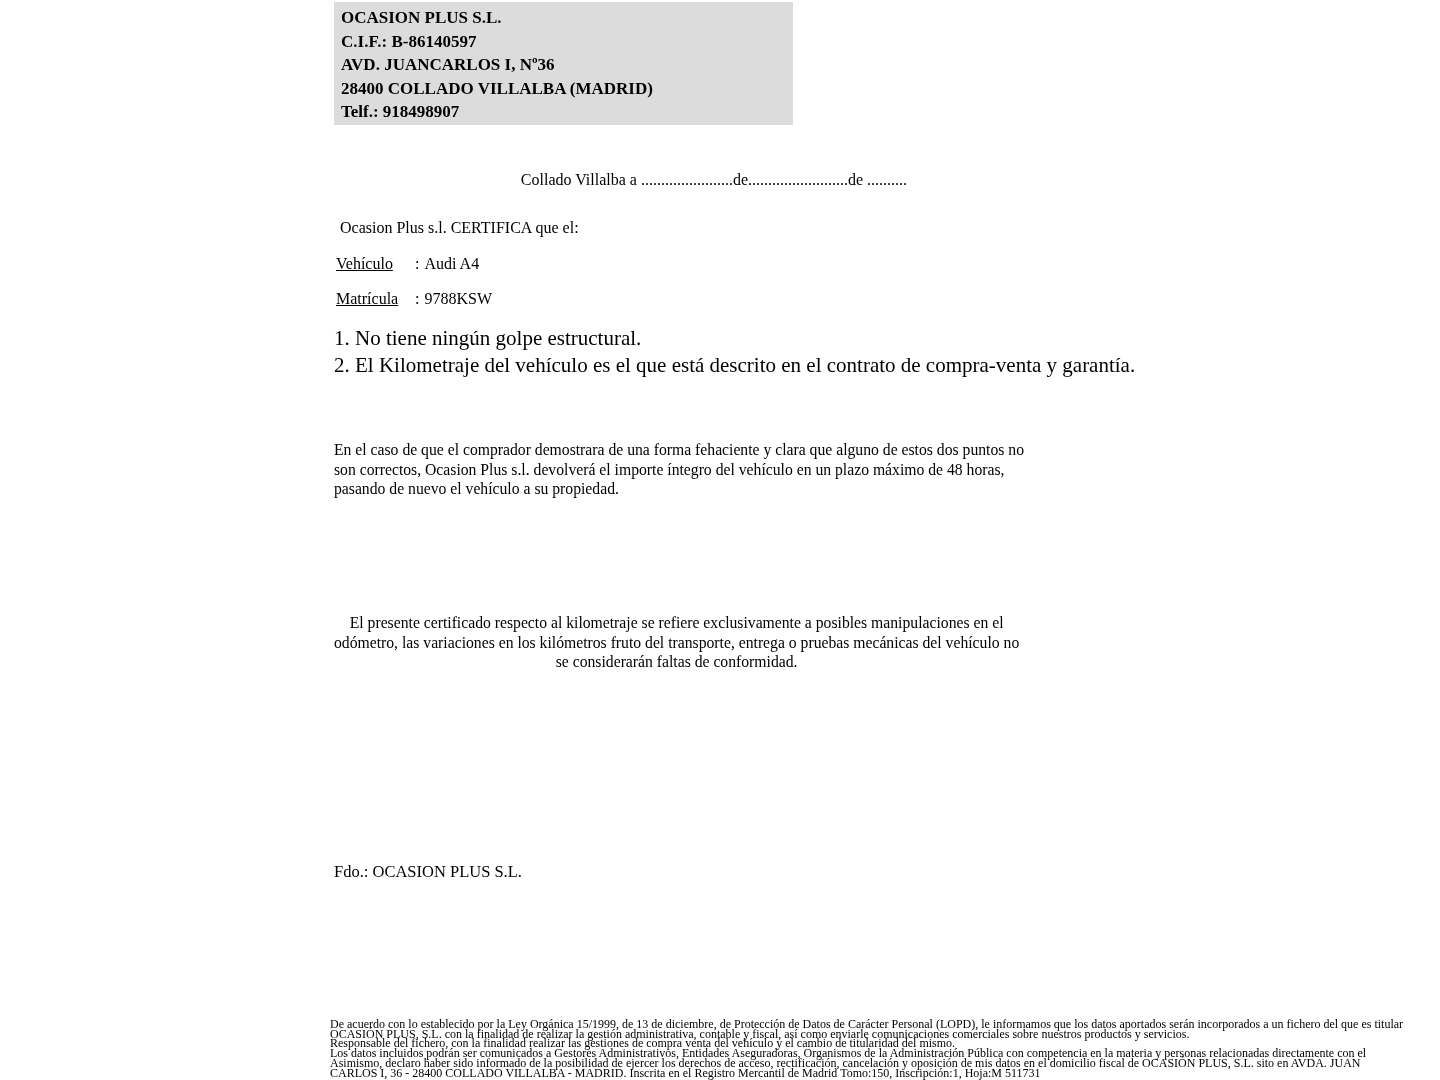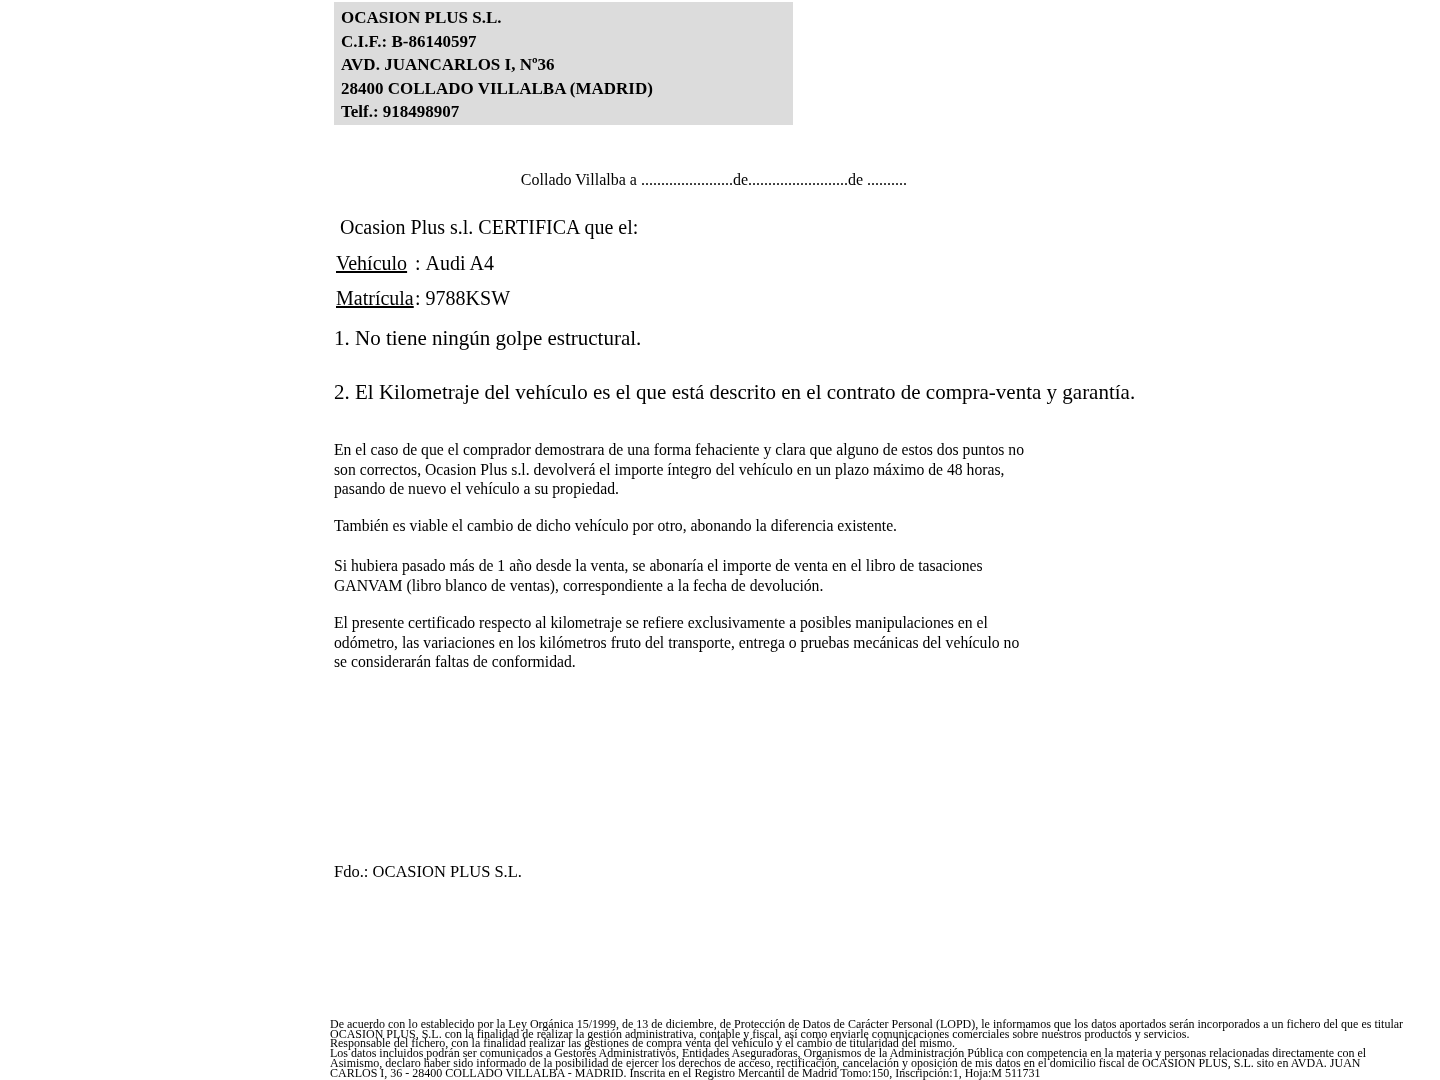--- a/index.html
+++ b/index.html
@@ -37,53 +37,53 @@
     width: 760px;
     text-align: center;
     font-size: 16px;
     white-space: nowrap;
   }
   
   .certify {
     position: absolute;
     left: 336px;
     top: 216px;
-    font-size: 20px;
+    font-size: 16px;
     line-height: 23.5px;
   }
   .certify-intro { padding-left: 4px; white-space: nowrap; }
   .field-row { white-space: nowrap; margin-top: 12px; }
   .field-label {
     display: inline-block;
     width: 79px;
     text-decoration: underline;
   }
   .field-sep { display: inline-block; }
   .field-value { display: inline-block; margin-left: 5px; }
   
   .point {
     position: absolute;
     left: 334px;
     font-size: 21px;
     white-space: nowrap;
   }
   .point-1 { top: 326px; }
-  .point-2 { top: 380px; font-family: Liberation Serif, serif; }
+  .point-2 { top: 353px; font-family: Liberation Serif, serif; }
   
   .paragraph {
     position: absolute;
     left: 334px;
     font-size: 15.7px;
     line-height: 19.6px;
   }
   .paragraph .pline { white-space: nowrap; }
   .para-1 { top: 440px; }
   .para-2 { top: 516px; }
   .para-3 { top: 556px; }
-  .para-4 { top: 613px; }
+  .para-4 { top: 613px; text-align: center; }
   
   .signature {
     position: absolute;
     left: 334px;
     top: 862px;
     font-size: 16.5px;
     white-space: nowrap;
   }
   
   .legal-footer {
@@ -123,28 +123,21 @@
 
   <div class="point point-1">1. No tiene ningún golpe estructural.</div>
   <div class="point point-2">2. El Kilometraje del vehículo es el que está descrito en el contrato de compra-venta y garantía.</div>
 
   <div class="paragraph para-1">
     <div class="pline">En el caso de que el comprador demostrara de una forma fehaciente y clara que alguno de estos dos puntos no</div>
     <div class="pline">son correctos, Ocasion Plus s.l. devolverá el importe íntegro del vehículo en un plazo máximo de 48 horas,</div>
     <div class="pline">pasando de nuevo el vehículo a su propiedad.</div>
   </div>
 
-  <div class="paragraph para-2">
-    <div class="pline">También es viable el cambio de dicho vehículo por otro, abonando la diferencia existente.</div>
-  </div>
 
-  <div class="paragraph para-3">
-    <div class="pline">Si hubiera pasado más de 1 año desde la venta, se abonaría el importe de venta en el libro de tasaciones</div>
-    <div class="pline">GANVAM (libro blanco de ventas), correspondiente a la fecha de devolución.</div>
-  </div>
 
   <div class="paragraph para-4">
     <div class="pline">El presente certificado respecto al kilometraje se refiere exclusivamente a posibles manipulaciones en el</div>
     <div class="pline">odómetro, las variaciones en los kilómetros fruto del transporte, entrega o pruebas mecánicas del vehículo no</div>
     <div class="pline">se considerarán faltas de conformidad.</div>
   </div>
 
   <div class="signature">Fdo.: OCASION PLUS S.L.</div>
 
   <div class="legal-footer">

